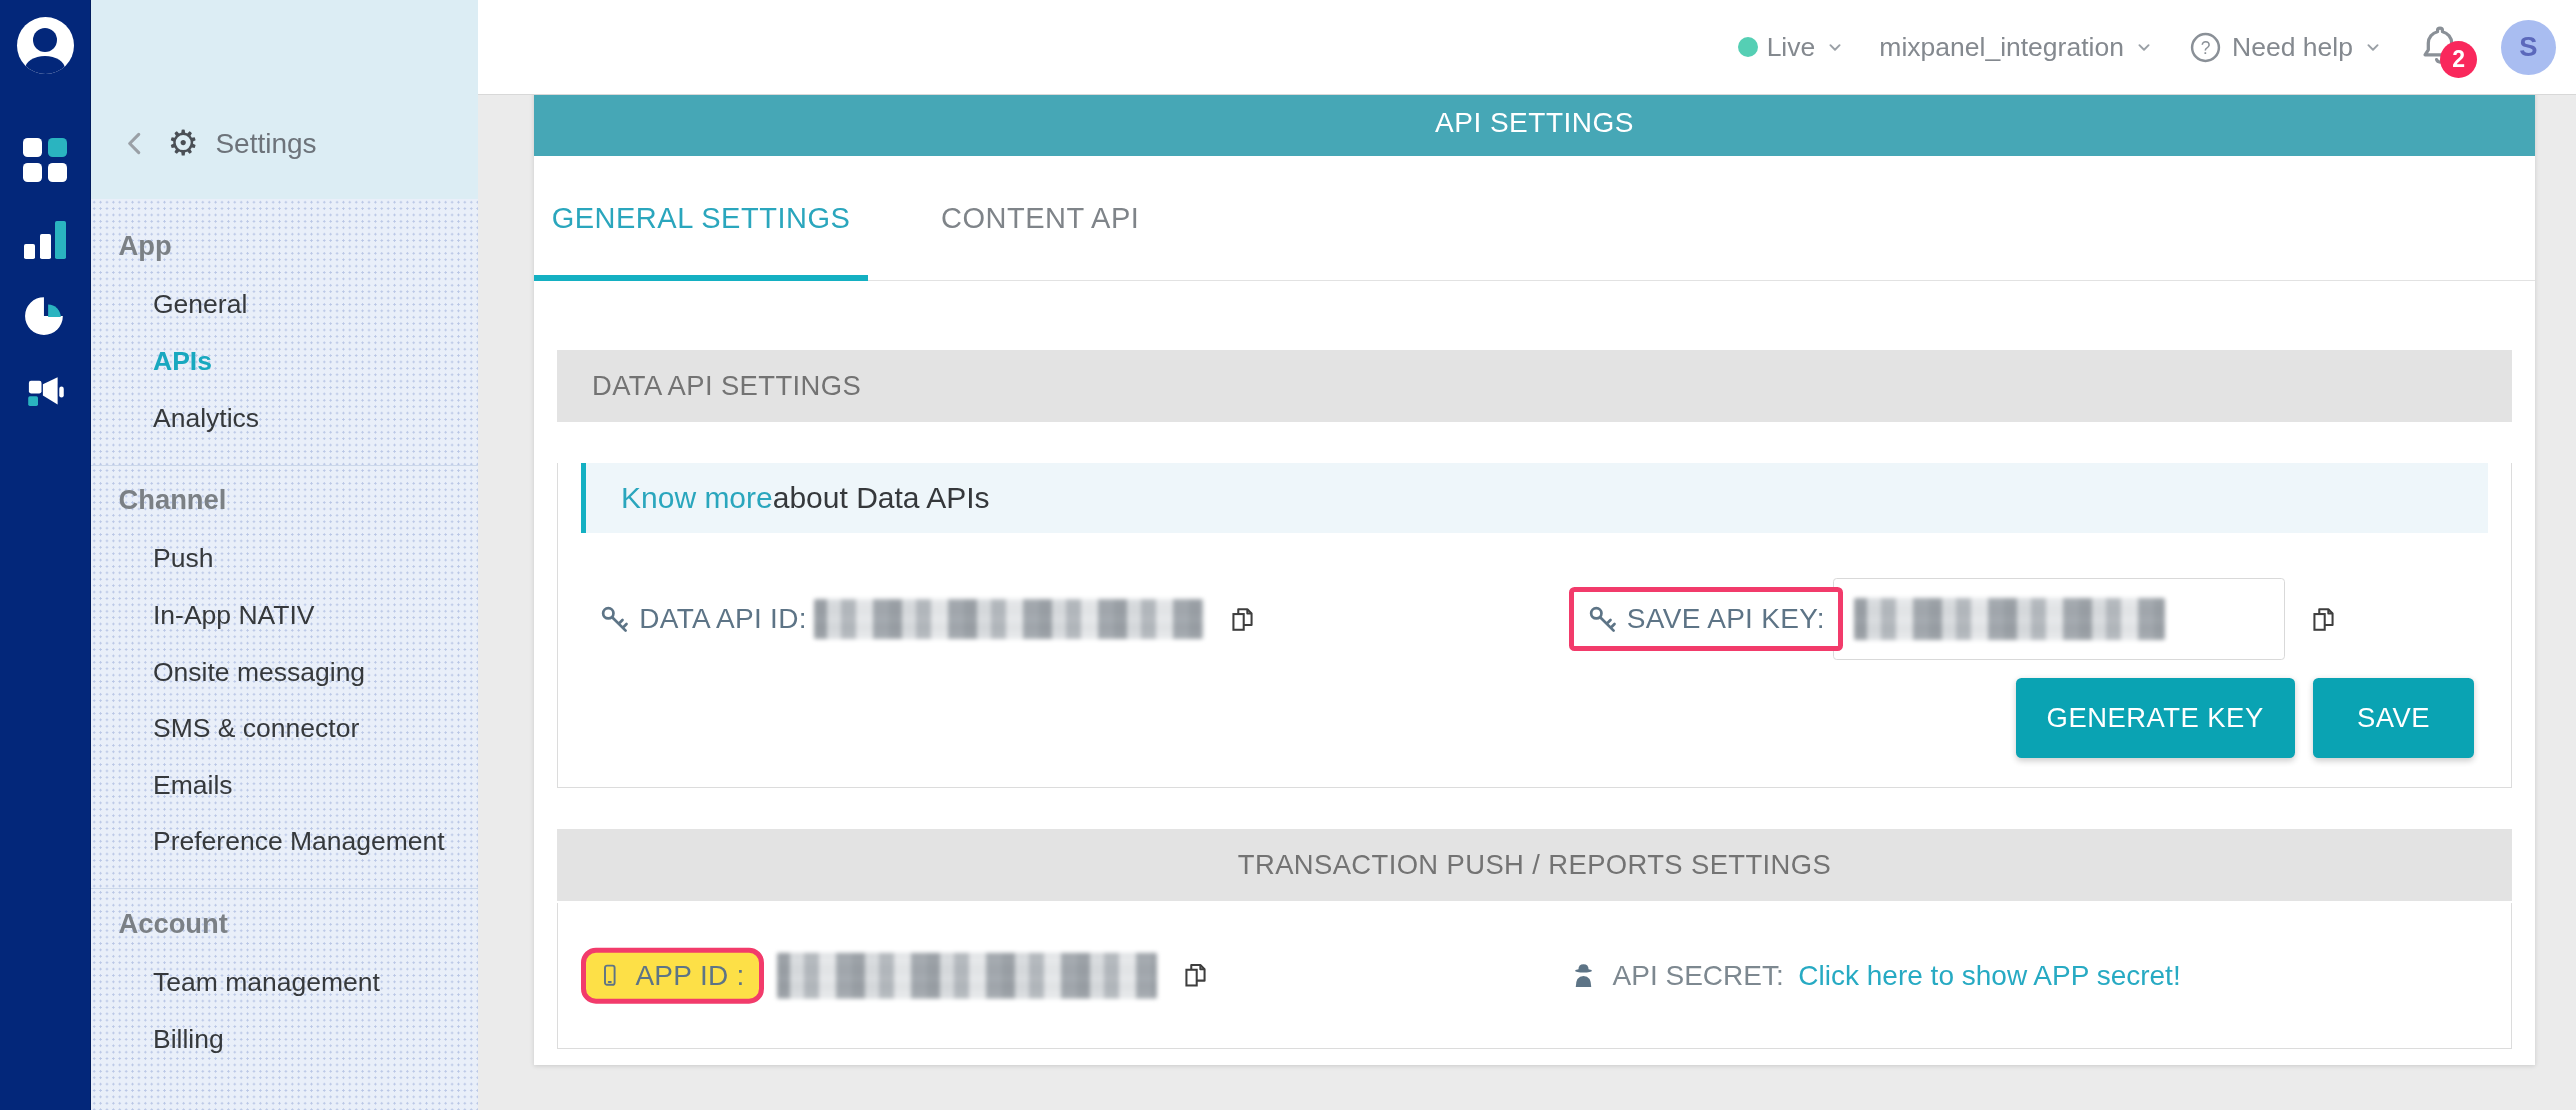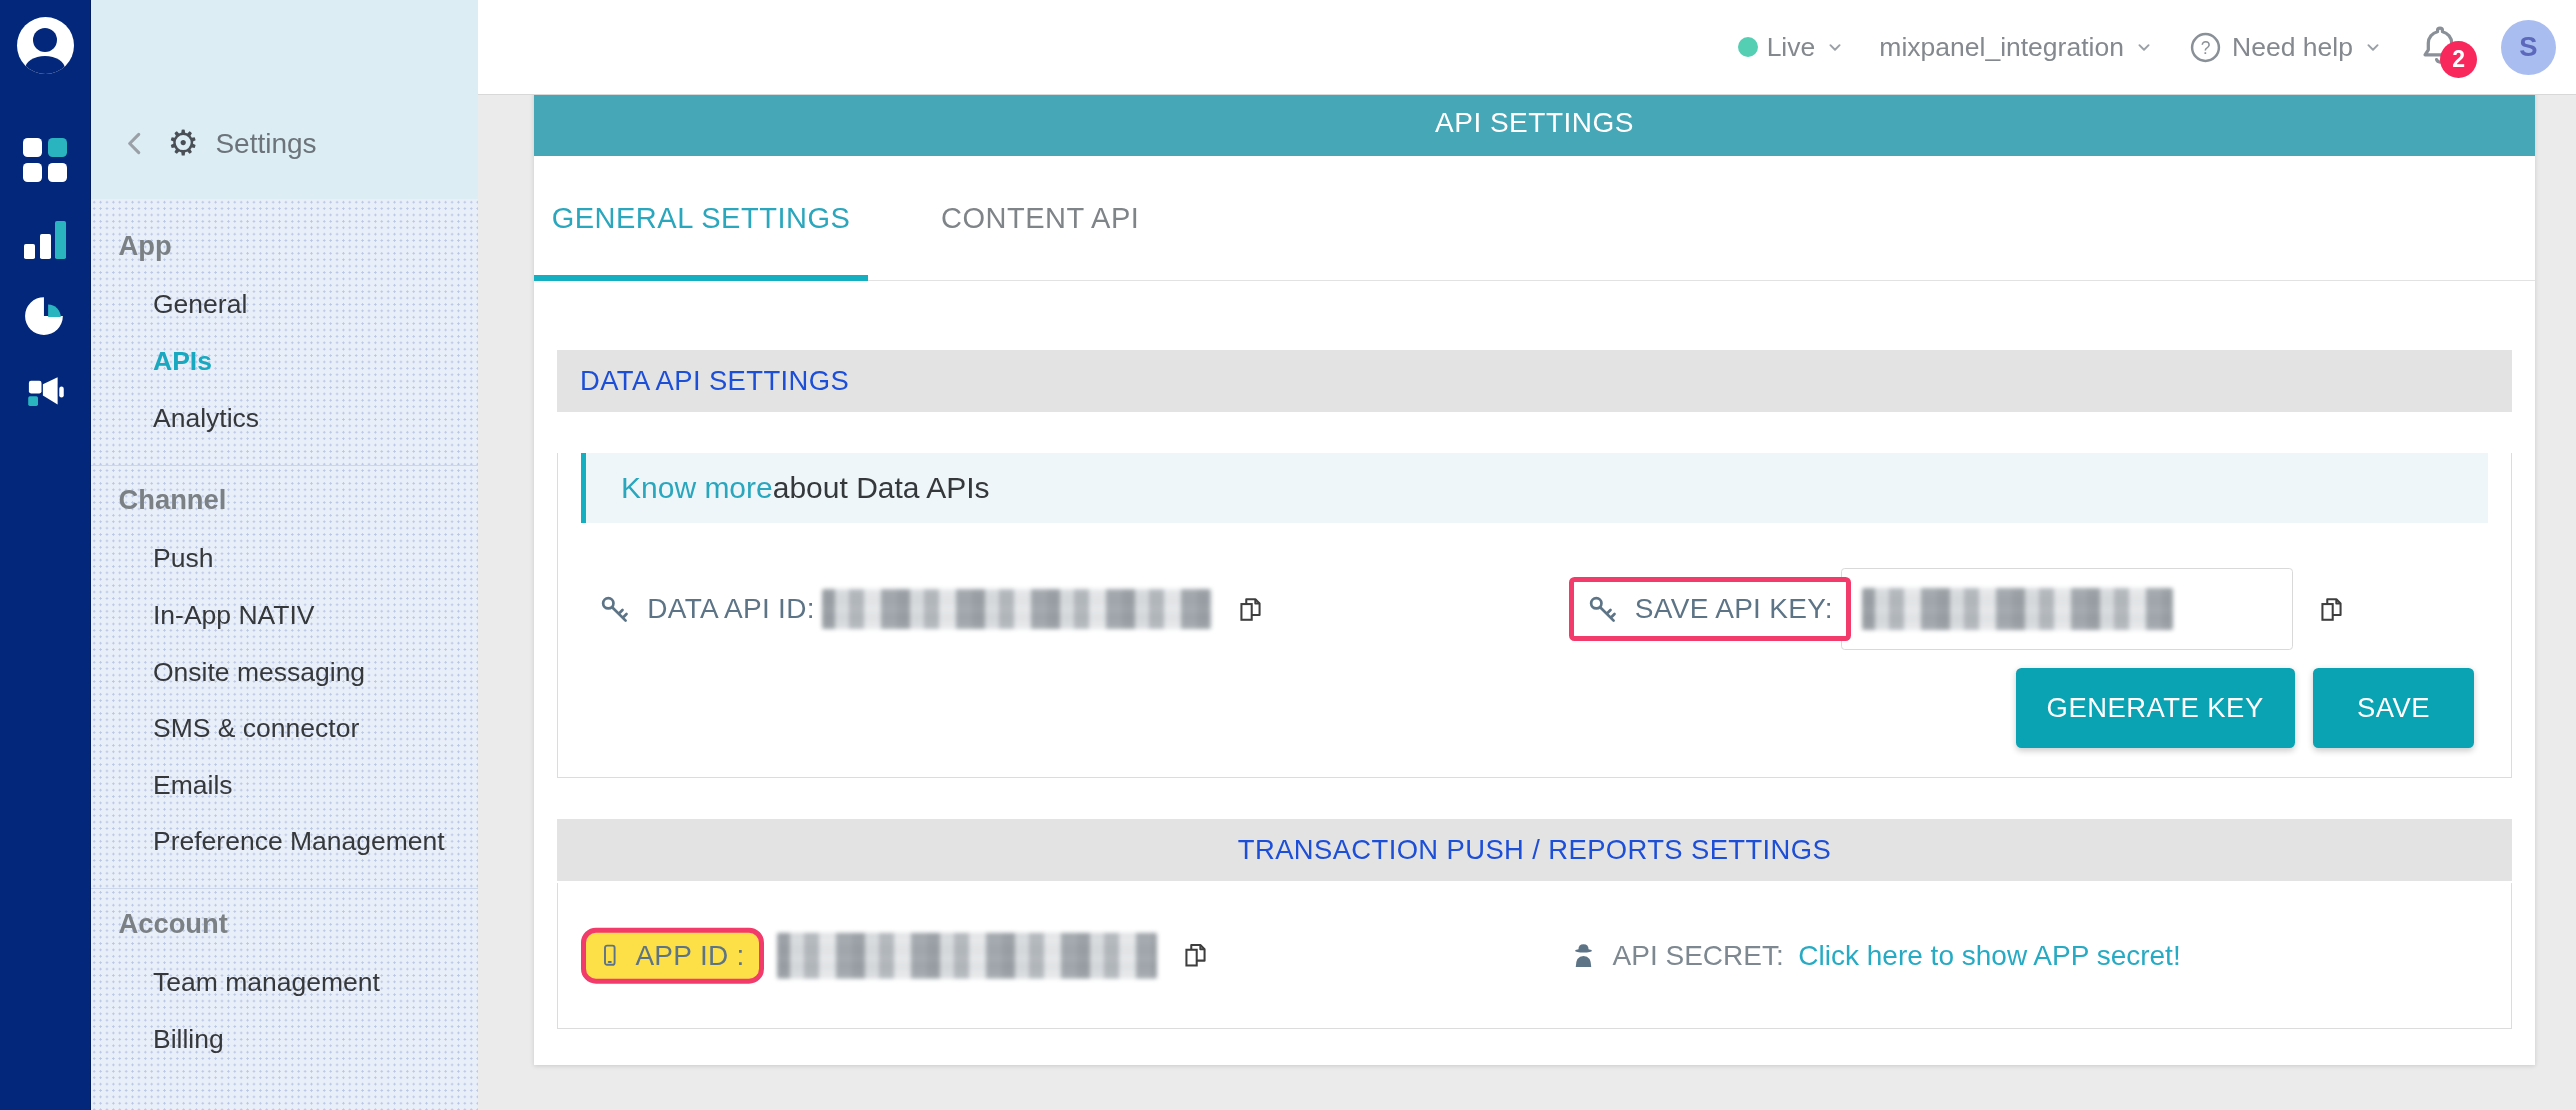--- a/index.html
+++ b/index.html
@@ -98,38 +98,38 @@
     font-size: 29px; letter-spacing: 0.5px; cursor: pointer; }
   .tab.active { width: 334px; color: #2aa6bd; position: relative; }
   .tab.active::after { content: ""; position: absolute; left: 0; right: 0; bottom: -0.9px;
     height: 5.5px; background: #14b0c2; }
   .tab.inactive { color: #7f8489; margin-left: 73px; }
 
   .card { margin: 0 23px; }
   .card.first { margin-top: 69px; }
   .card.second { margin-top: 41px; }
   .card-head {
-    height: 62px; background: #e3e3e3; display: flex; align-items: center;
-    padding: 0 23px; font-size: 27.4px; color: #1d4ed8; letter-spacing: 0.4px;
+    height: 72px; background: #e3e3e3; display: flex; align-items: center;
+    padding: 0 35px; font-size: 27.4px; color: #737373; letter-spacing: 0.4px;
     margin-bottom: 2.7px;
   }
   .card-head.center { justify-content: center; }
   .card-body { background: #fff; border: 0.9px solid #dcdcdc; border-top: none; }
 
   .info-strip {
     margin: 41px 23px 0; height: 70px; background: #eef6fa;
     border-left: 5.5px solid #14b0c2; display: flex; align-items: center;
     padding-left: 35px; font-size: 30px; color: #35383b;
   }
   .info-strip .link { color: #2aa6bd; cursor: pointer; }
 
   .kv-row { position: relative; margin: 44px 23px 0; height: 84px; }
   .left-group { position: absolute; left: 18.3px; top: 50%; transform: translateY(-50%);
     display: flex; align-items: center; }
-  .slate-label { font-size: 28px; color: #5d7486; letter-spacing: 0.3px; margin-left: 17px; white-space: nowrap; }
+  .slate-label { font-size: 28px; color: #5d7486; letter-spacing: 0.3px; margin-left: 9px; white-space: nowrap; }
 
   .mosaic {
     border-radius: 1.8px; filter: blur(2.3px);
     background-color: #cdd1d5;
     background-image:
       repeating-linear-gradient(90deg, rgba(148,154,160,.9) 0 12.8px, rgba(216,219,222,.9) 12.8px 27.4px,
         rgba(176,181,186,.9) 27.4px 42px, rgba(230,232,234,.9) 42px 59px, rgba(158,164,170,.9) 59px 75px),
       repeating-linear-gradient(0deg, rgba(255,255,255,.5) 0 7.3px, rgba(120,126,132,.35) 7.3px 16.5px,
         rgba(255,255,255,.45) 16.5px 24px, rgba(138,144,150,.3) 24px 35px);
   }

